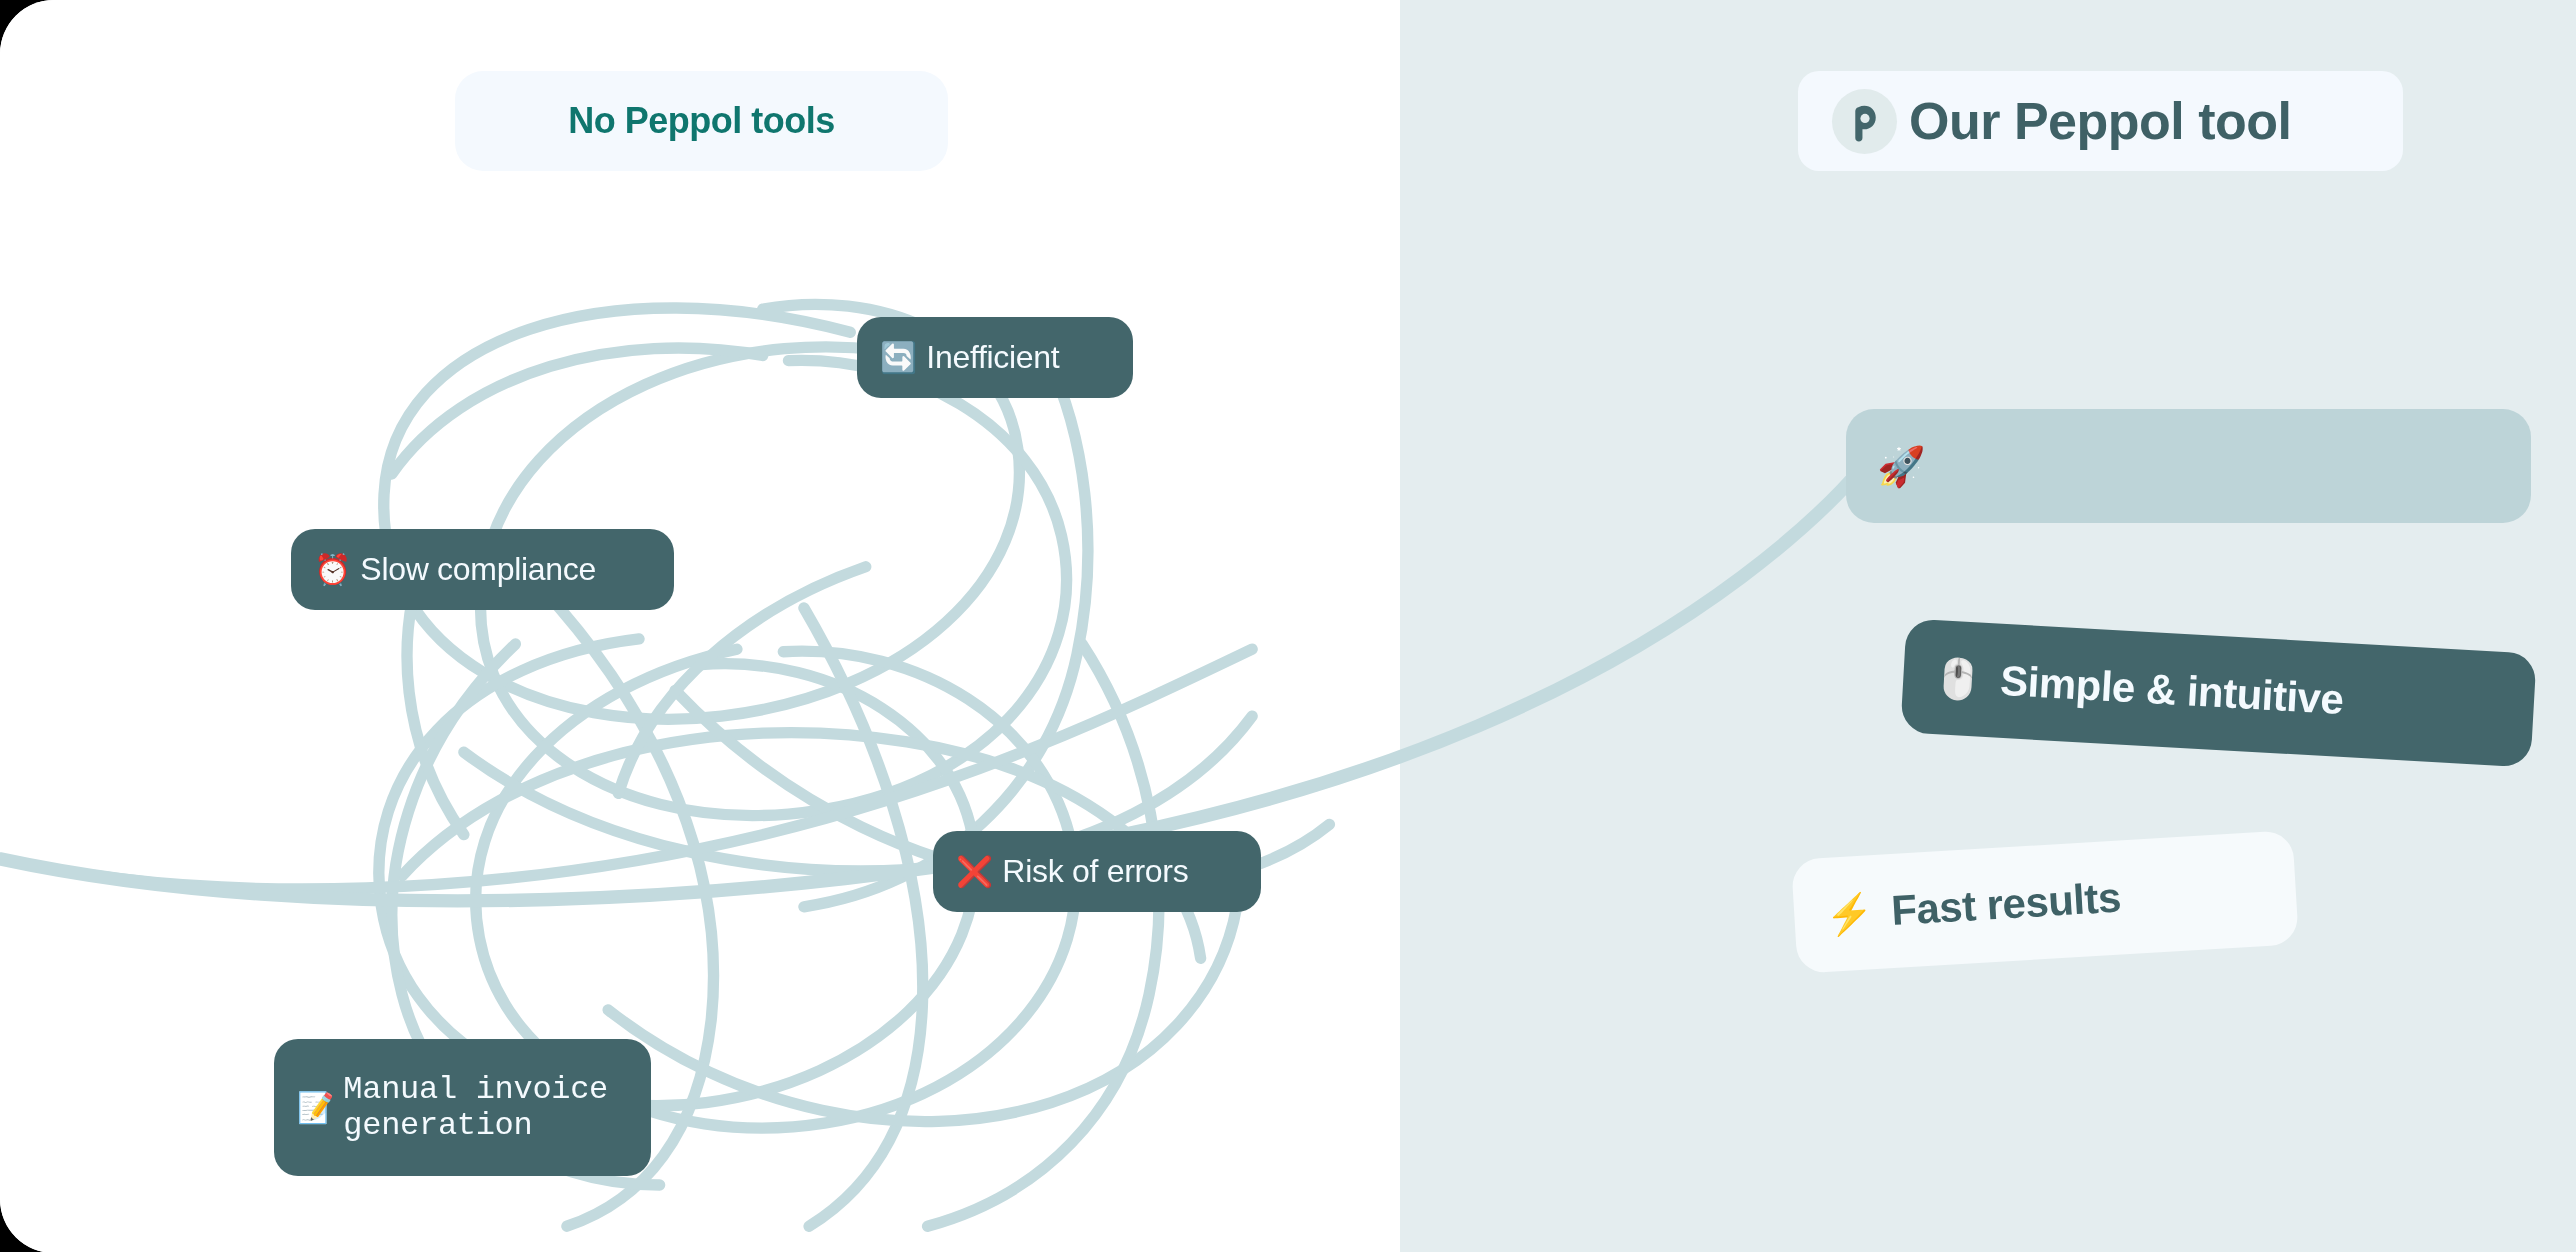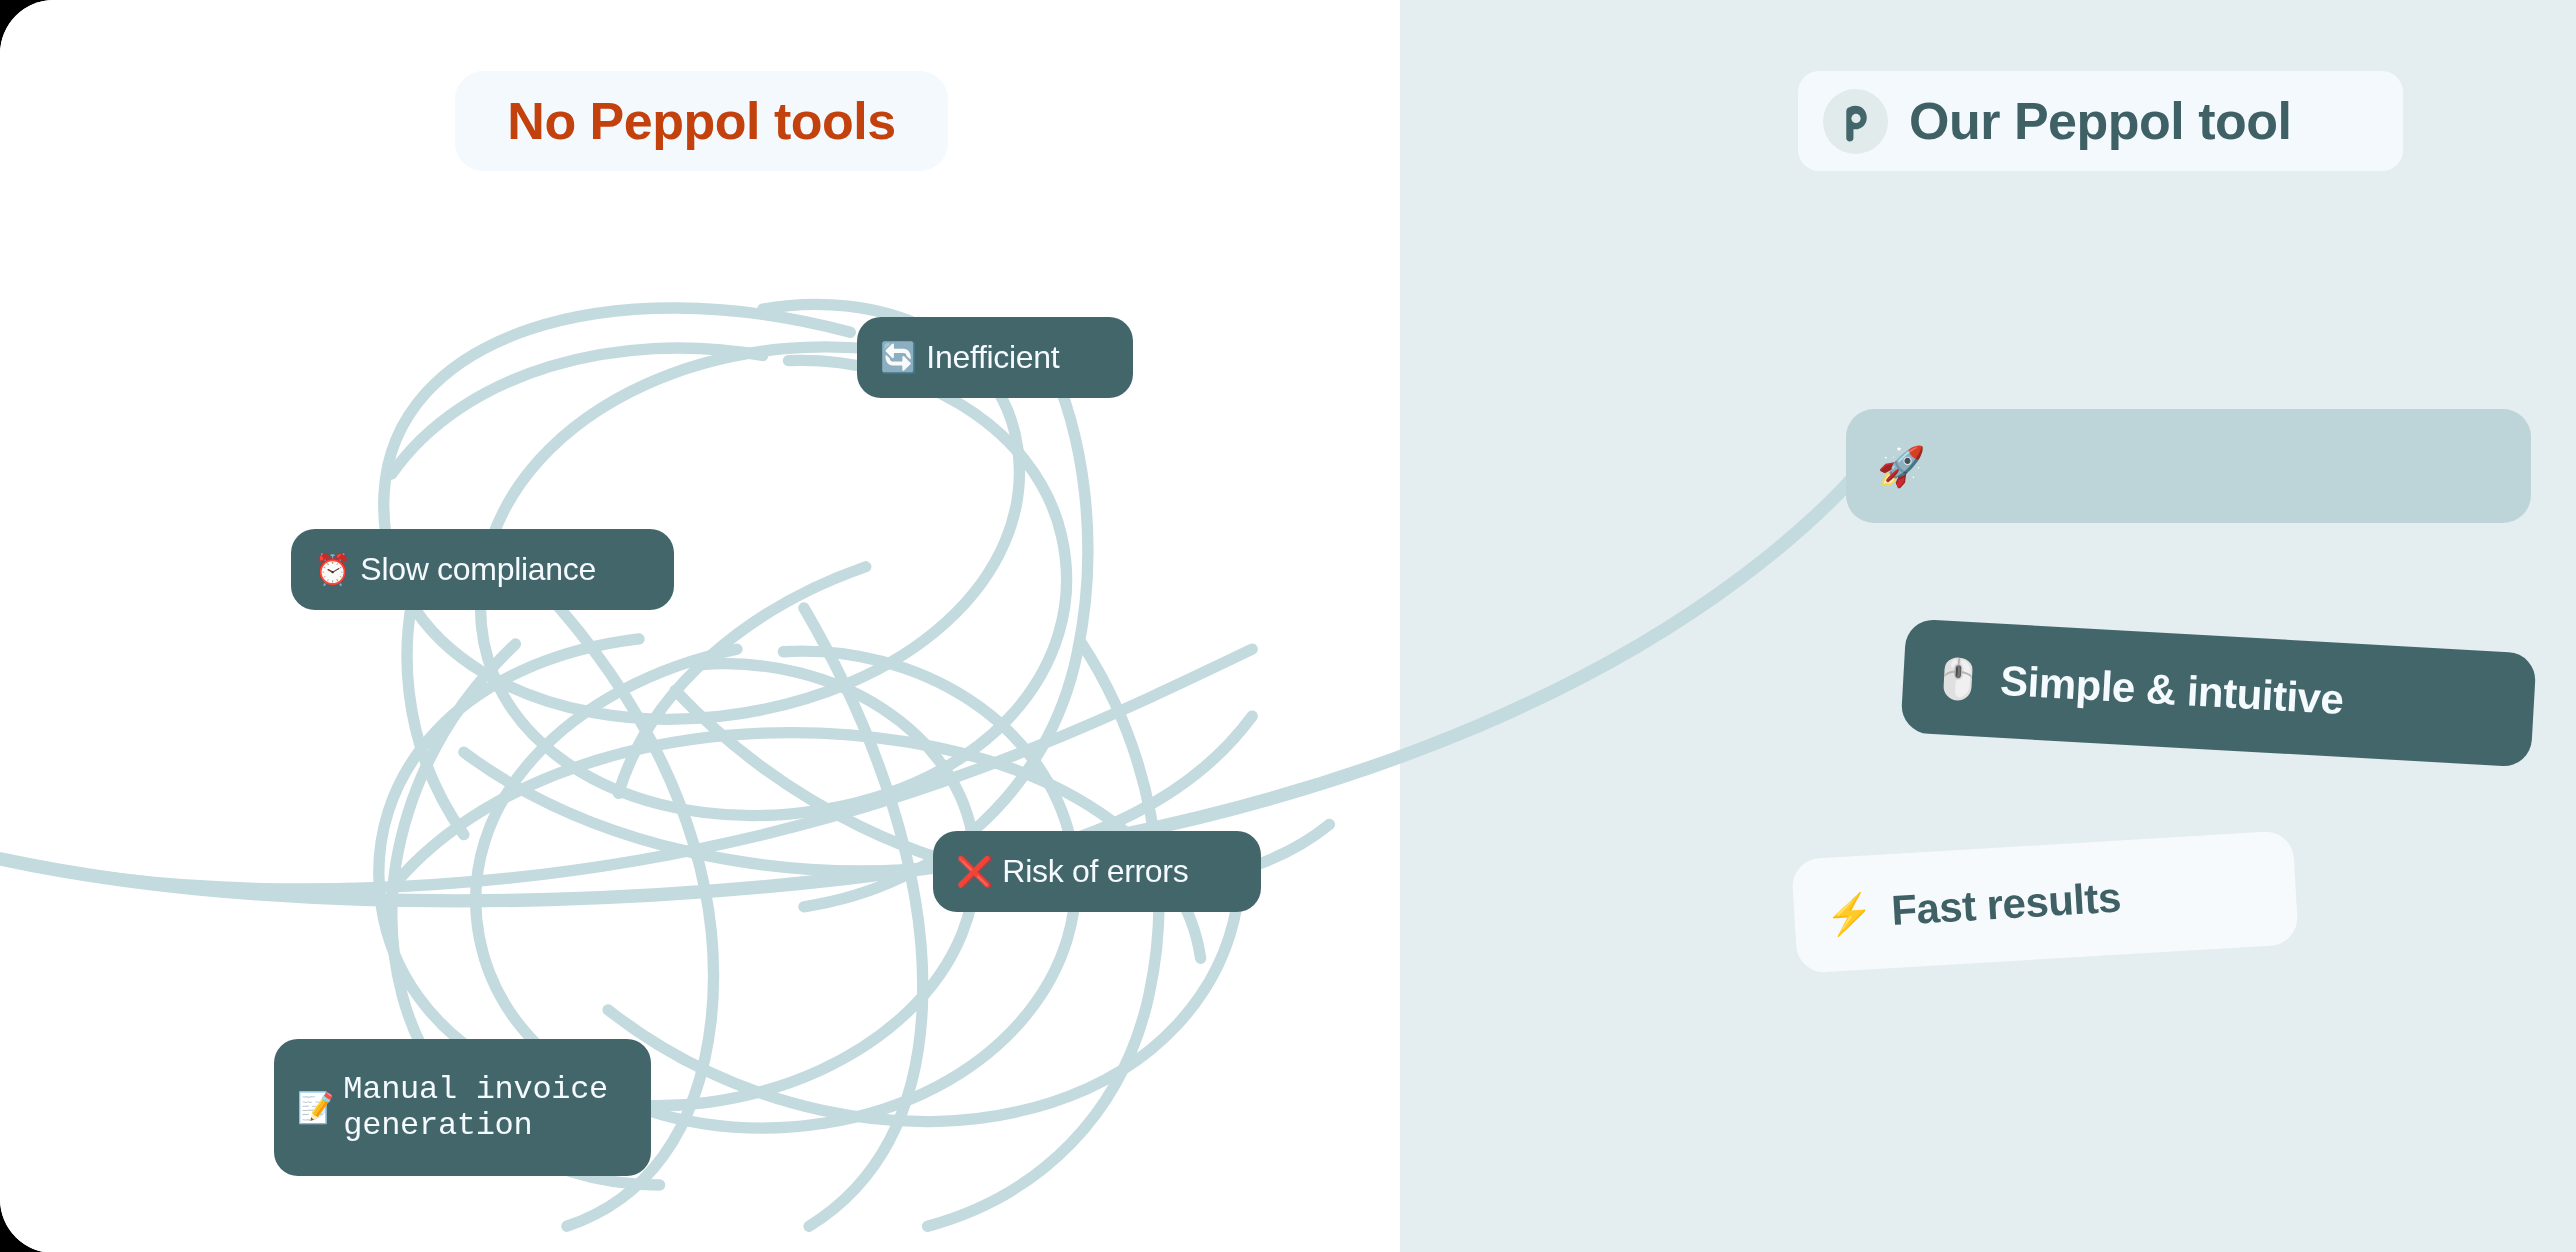--- a/index.html
+++ b/index.html
@@ -55,33 +55,33 @@
   }
   .heading-left {
     left: 455px;
     top: 71px;
     width: 493px;
     height: 100px;
     background: #F4F9FE;
     justify-content: center;
   }
   .heading-left .heading-text {
-    font-size: 52px;
+    font-size: 36px;
     font-weight: 700;
-    color: #c2410c;
+    color: #0f766e;
     letter-spacing: -0.5px;
   }
   .heading-right {
     left: 1798px;
     top: 71px;
     width: 605px;
     height: 100px;
     background: #F4F9FE;
-    padding-left: 25px;
-    gap: 21px;
+    padding-left: 34px;
+    gap: 12px;
     border-radius: 21px;
   }
   .heading-right .heading-text {
     font-size: 52px;
     font-weight: 700;
     color: #3F6166;
     letter-spacing: -0.5px;
   }
 
   .brand-logo {

